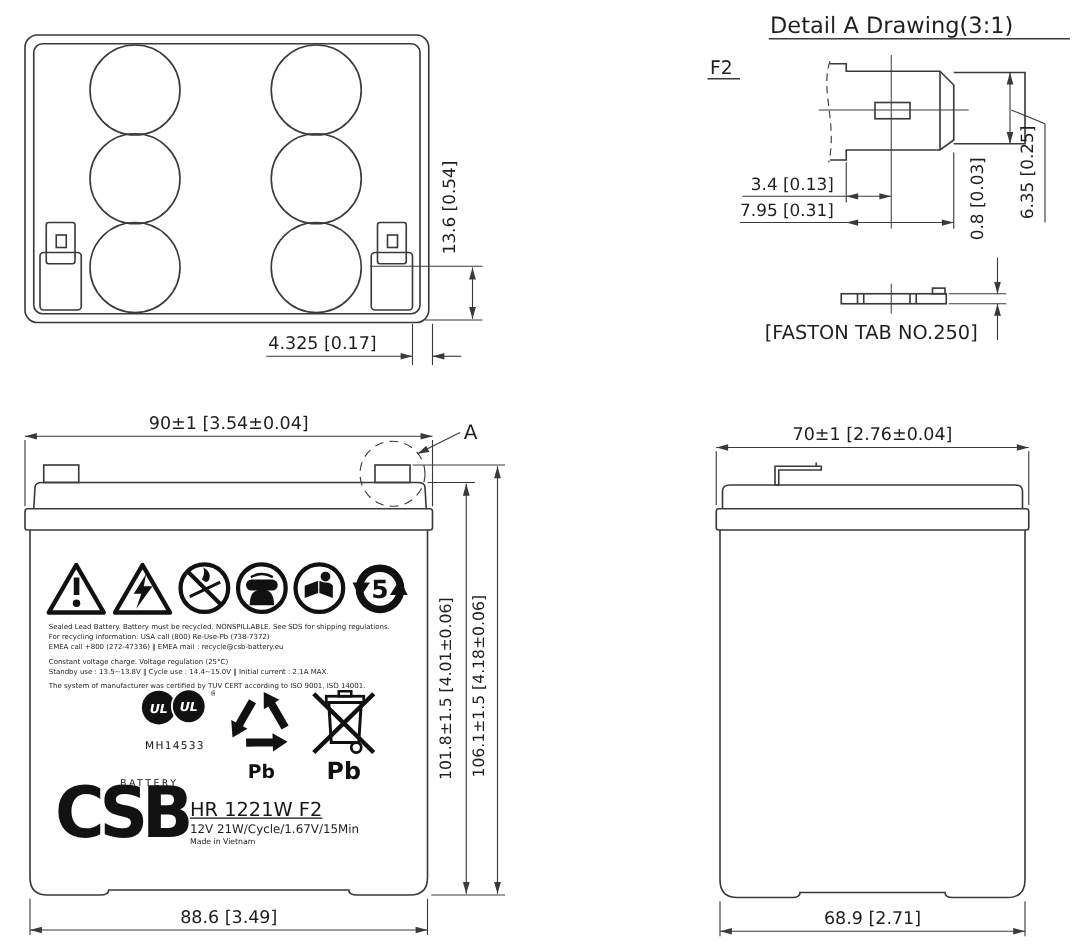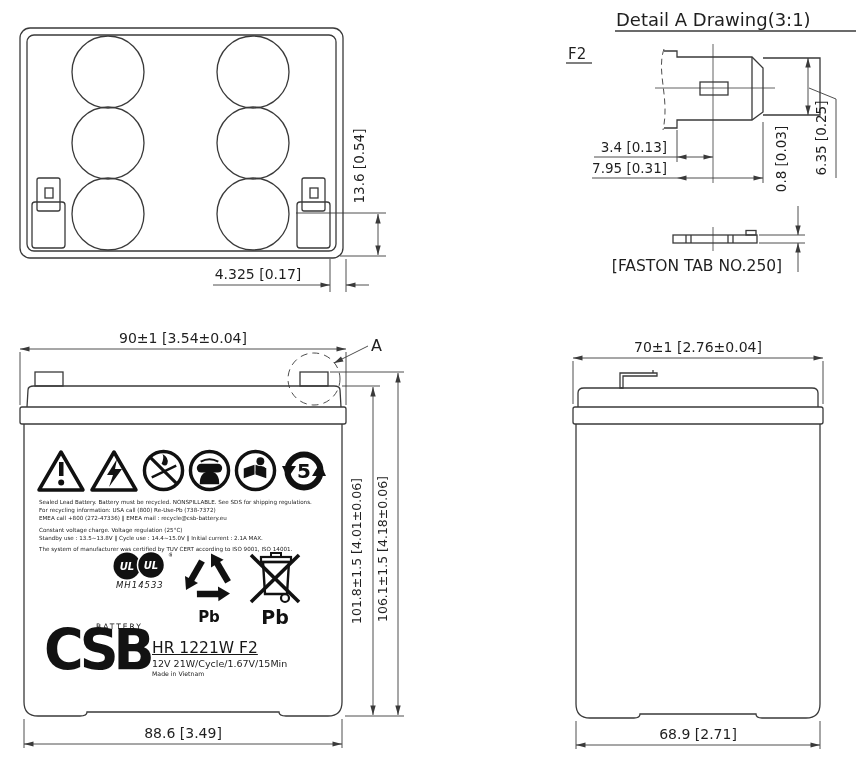--- a/index.html
+++ b/index.html
@@ -22,21 +22,21 @@
   #batlabel{position:absolute;left:24px;top:424px;width:318px;height:292px;color:#111;}
   #batlabel .abs{position:absolute;}
   .icons{position:absolute;left:12px;top:24px;display:flex;align-items:center;gap:3px;}
   .icons svg{display:block;}
   .ic{fill:none;stroke:#111;}
   .icf{fill:#111;stroke:none;}
   .notice{position:absolute;left:15px;top:74px;font-family:"DejaVu Sans",sans-serif;
           font-size:5.6px;line-height:8.2px;color:#222;white-space:nowrap;}
   .notice p{margin:0;}
   .notice p+p{margin-top:3px;}
-  .mh{position:absolute;left:92px;top:156px;font-size:8.5px;letter-spacing:1px;color:#111;font-style:italic;}
+  .mh{position:absolute;left:92px;top:168px;font-size:8.5px;letter-spacing:1px;color:#111;}
   .pb1{position:absolute;left:156px;top:184px;width:58px;text-align:center;
        font-size:15px;font-weight:bold;}
   .pb2{position:absolute;left:224px;top:182px;width:54px;text-align:center;
        font-size:19px;font-weight:bold;}
   .battery-word{position:absolute;left:72px;top:198px;font-size:7.5px;font-weight:normal;letter-spacing:2px;}
   .csb-logo{position:absolute;left:20px;top:206px;font-size:54px;line-height:40px;font-weight:bold;
             letter-spacing:-5px;color:#121212;transform:scaleY(1.05);transform-origin:left top;
             font-family:"DejaVu Sans",sans-serif;}
   .model{position:absolute;left:128px;top:215px;font-size:15.5px;color:#161616;text-decoration:underline;}
   .spec{position:absolute;left:128px;top:234px;font-size:9.5px;color:#1c1c1c;}

